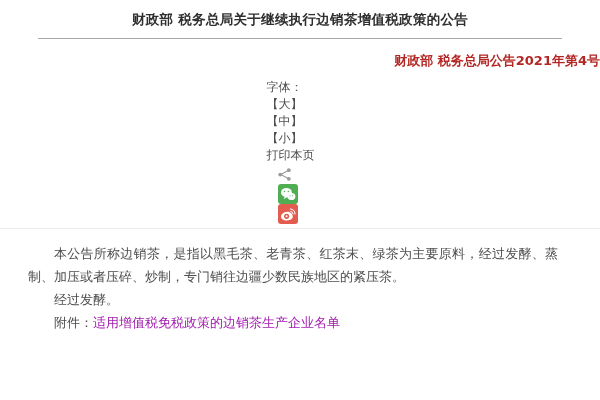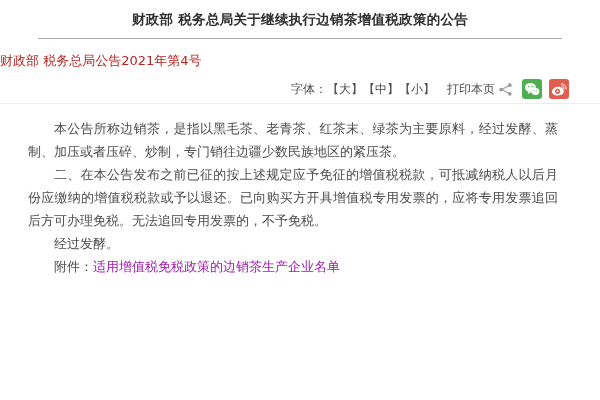--- a/index.html
+++ b/index.html
@@ -19,42 +19,43 @@
     color: #2f2f2f;
     letter-spacing: 0.3px;
   }
   .title-divider {
     margin: 9px 38px 0 38px;
     border-top: 1px solid #a6a6a6;
     height: 0;
   }
   .doc-number {
     margin-top: 13px;
-    text-align: left;
+    text-align: right;
     font-size: 13px;
-    font-weight: normal;
+    font-weight: bold;
     color: #b32724;
   }
   .meta-row {
     margin-top: 15px;
     padding-right: 44px;
     text-align: right;
     font-size: 12px;
     color: #d24545;
   }
   .meta-row .status { margin-right: 22px; }
 
   .toolbar {
     margin-top: 9px;
     padding-right: 31px;
     display: flex;
     justify-content: flex-end;
     align-items: center;
     font-size: 12px;
     color: #4d4d4d;
+    flex-direction: column;
   }
   .toolbar .font-label { color: #4d4d4d; }
   .toolbar .font-btn { cursor: pointer; color: #4d4d4d; }
   .toolbar .print-btn { margin-left: 12px; margin-right: 0; cursor: pointer; color: #4d4d4d; }
   .icon-btn {
     width: 20px; height: 20px;
     border-radius: 3px;
     display: inline-flex;
     align-items: center;
     justify-content: center;
@@ -139,20 +140,19 @@
         <path d="M13 2.6 a6.4 6.4 0 0 1 6 6.4" stroke="#ffffff" stroke-width="1.4" fill="none" stroke-linecap="round"></path>
         <path d="M13.4 5.6 a3.4 3.4 0 0 1 3.2 3.4" stroke="#ffffff" stroke-width="1.2" fill="none" stroke-linecap="round"></path>
       </svg>
     </span>
   </div>
 
   <div class="toolbar-divider"></div>
 
   <div class="doc-body">
     <p>本公告所称边销茶，是指以黑毛茶、老青茶、红茶末、绿茶为主要原料，经过发酵、蒸制、加压或者压碎、炒制，专门销往边疆少数民族地区的紧压茶。</p>
-    <p>二、在本公告发布之前已征的按上述规定应予免征的增值税税款，可抵减纳税人以后月份应缴纳的增值税税款或予以退还。已向购买方开具增值税专用发票的，应将专用发票追回后方可办理免税。无法追回专用发票的，不予免税。</p>
     <p>经过发酵。</p>
     <p class="attach-row">
       <span>附件：</span><a class="attach-link">适用增值税免税政策的边销茶生产企业名单</a>
     </p>
   </div>
 
 </div>
 
 </body></html>

